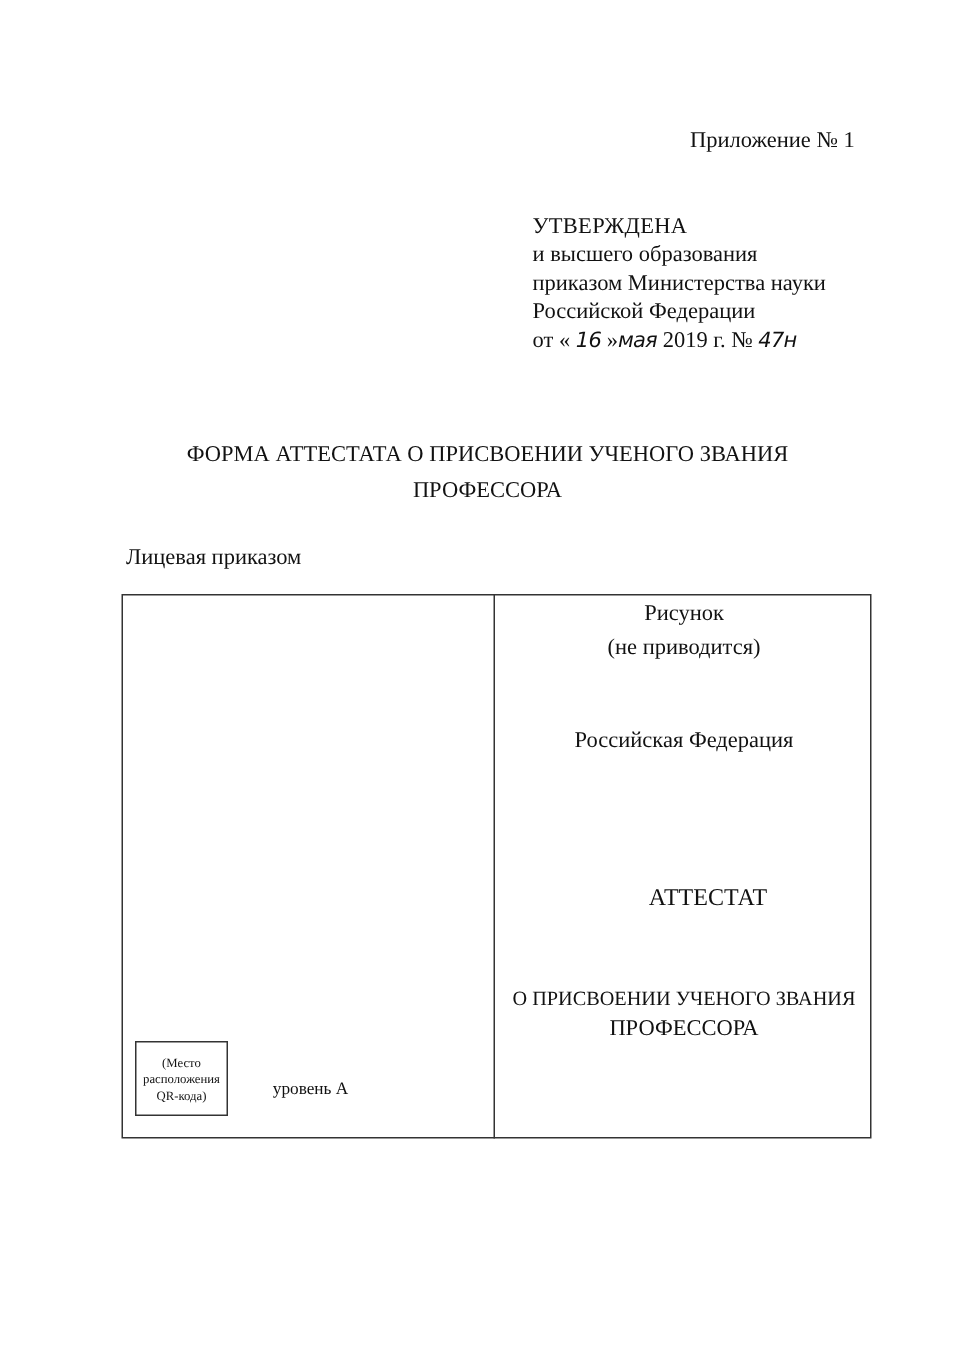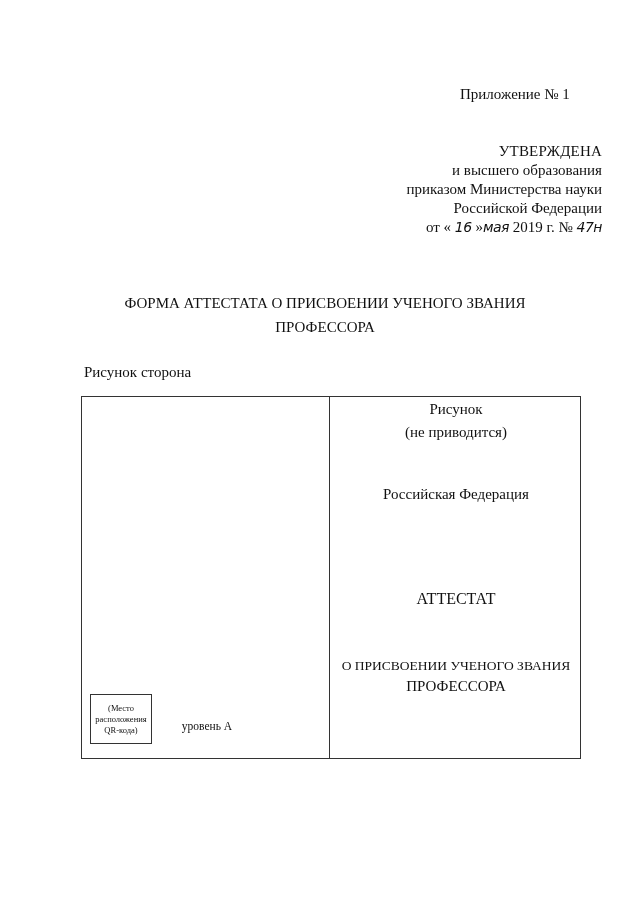--- a/index.html
+++ b/index.html
@@ -2,31 +2,31 @@
 <html><head>
 <meta charset="utf-8">
 <style>
   html, body { margin: 0; padding: 0; }
   body {
     width: 640px; height: 905px; background: #ffffff; position: relative;
     font-family: "Liberation Serif", "DejaVu Serif", serif; color: #111; overflow: hidden;
   }
   .abs { position: absolute; }
   .appendix { left: 460px; top: 86px; font-size: 15px; }
-  .approval { left: 372px; top: 142px; width: 230px; text-align: right; font-size: 15px; line-height: 19px; }
+  .approval { left: 355px; top: 142px; width: 230px; text-align: left; font-size: 15px; line-height: 19px; }
   .approval .title { font-size: 15px; letter-spacing: 0.2px; }
   .hand { font-family: "DejaVu Sans", sans-serif; font-style: italic; font-size: 14px; letter-spacing: -0.5px; }
   .form-title { left: 60px; top: 279px; width: 530px; text-align: center; font-size: 15px; line-height: 24px; margin-top: 12px; }
   .side-label { left: 84px; top: 364px; font-size: 15px; }
   .frame { left: 81px; top: 396px; width: 500px; height: 363px; border: 1.3px solid #333; box-sizing: border-box; }
   .divider { left: 329px; top: 396px; width: 0; height: 363px; border-left: 1.3px solid #333; }
   .right-col { left: 331px; width: 250px; text-align: center; }
   .pic { top: 398px; font-size: 15px; line-height: 23px; }
   .rf { top: 486px; font-size: 15px; }
-  .att { top: 590px; font-size: 16px; }
+  .att { top: 590px; font-size: 16px; padding-left: 16px; }
   .att-sub { top: 656px; font-size: 13.5px; line-height: 20px; }
   .att-sub .prof { font-size: 15px; }
   .qr-box { left: 90px; top: 694px; width: 62px; height: 50px; border: 1.2px solid #333; box-sizing: border-box;
     font-size: 8.5px; line-height: 11px; text-align: center; display: flex; align-items: center; justify-content: center; }
   .serial { left: 152px; top: 719px; width: 110px; text-align: center; font-size: 11.5px; line-height: 14px; }
 </style>
 </head>
 <body>
 
 <div class="abs appendix">Приложение № 1</div>
@@ -43,21 +43,21 @@
     <span>2019 г. №</span>
     <span class="hand">47н</span>
   </div>
 </div>
 
 <div class="abs form-title">
   <div>ФОРМА АТТЕСТАТА О ПРИСВОЕНИИ УЧЕНОГО ЗВАНИЯ</div>
   <div>ПРОФЕССОРА</div>
 </div>
 
-<div class="abs side-label">Рисунок сторона</div>
+<div class="abs side-label">Лицевая приказом</div>
 
 <div class="abs frame"></div>
 <div class="abs divider"></div>
 
 <div class="abs right-col pic">
   <div>Рисунок</div>
   <div>(не приводится)</div>
 </div>
 <div class="abs right-col rf">Российская Федерация</div>
 <div class="abs right-col att">АТТЕСТАТ</div>

